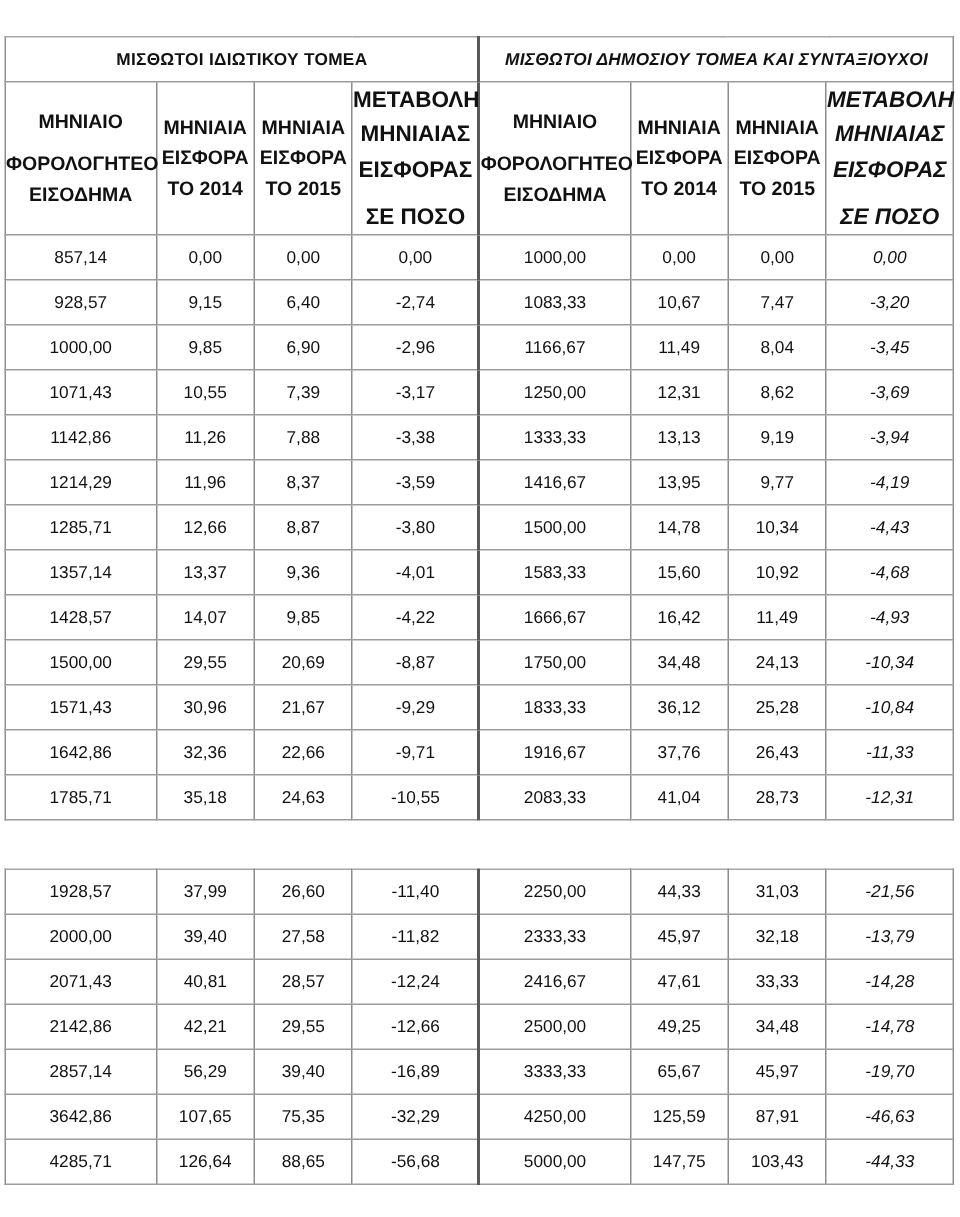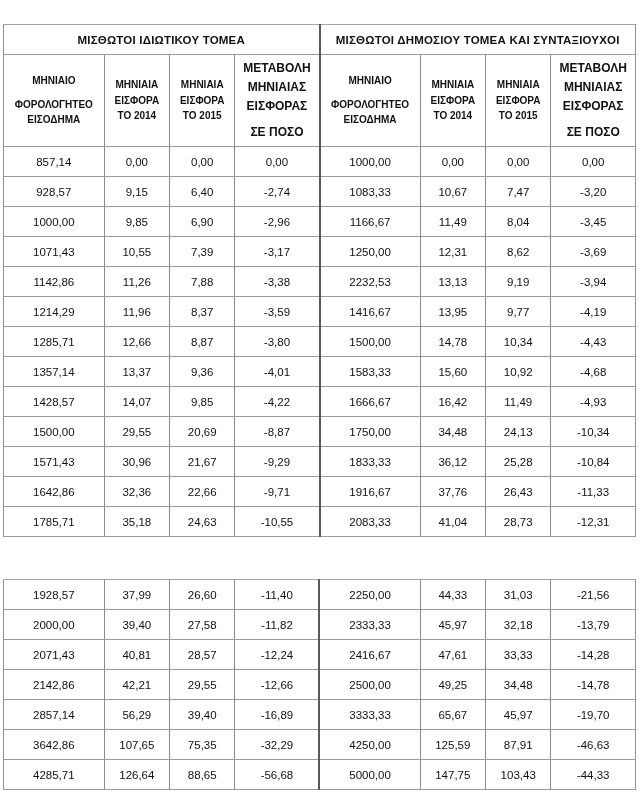--- a/index.html
+++ b/index.html
@@ -42,38 +42,38 @@
   .grp {
     height: 30px;
     font-size: 11.5px;
     font-weight: 700;
     letter-spacing: .2px;
     white-space: nowrap;
   }
   
   .sub {
     height: 92px;
-    font-size: 10px;
+    font-size: 13px;
     font-weight: 700;
     line-height: 1.55;
     padding: 4px 2px;
   }
   .sub .ln { display: block; }
   .sub .sp { display: block; height: 8px; }
-  .sub.tall { font-size: 12px; }
+  .sub.tall { font-size: 15px; }
   
   td.d {
     height: 30px;
     font-size: 11.5px;
     font-weight: 400;
   }
   
   .midsep { border-left: 2px solid #595959 !important; }
   .outer-l { border-left: 1px solid #8f8f8f !important; }
-  .outer-r { border-right: 1px solid #8f8f8f !important; }
+  .outer-r { border-right: 1px solid #8f8f8f !important; font-style: italic; }
   col.c-income { width: 100px; }
   col.c-num { width: 65px; }
   col.c-chg { width: 84px; }
 </style>
 </head>
 <body>
 
 <div id="page">
 
   <div class="tbl-wrap" style="top:3px;">
@@ -182,21 +182,21 @@
             <td class="d midsep">1250,00</td>
             <td class="d">12,31</td>
             <td class="d">8,62</td>
             <td class="d outer-r">-3,69</td>
           </tr>
           <tr>
             <td class="d outer-l">1142,86</td>
             <td class="d">11,26</td>
             <td class="d">7,88</td>
             <td class="d">-3,38</td>
-            <td class="d midsep">2232,53</td>
+            <td class="d midsep">1333,33</td>
             <td class="d">13,13</td>
             <td class="d">9,19</td>
             <td class="d outer-r">-3,94</td>
           </tr>
           <tr>
             <td class="d outer-l">1214,29</td>
             <td class="d">11,96</td>
             <td class="d">8,37</td>
             <td class="d">-3,59</td>
             <td class="d midsep">1416,67</td>

